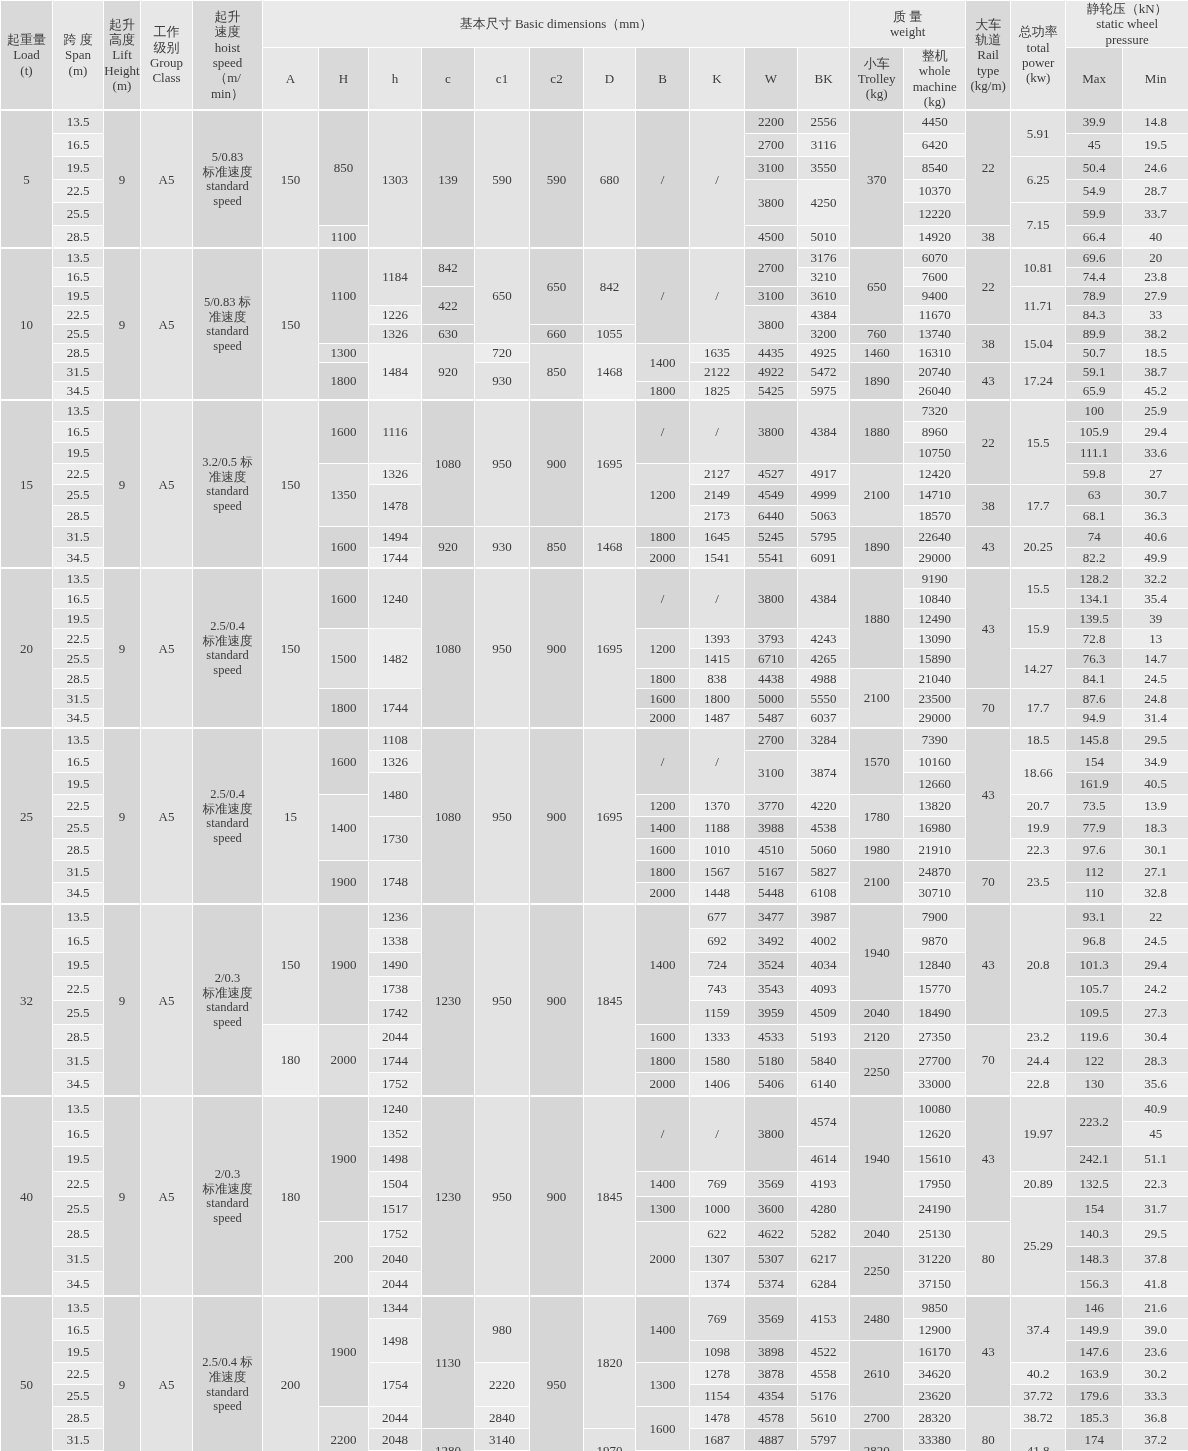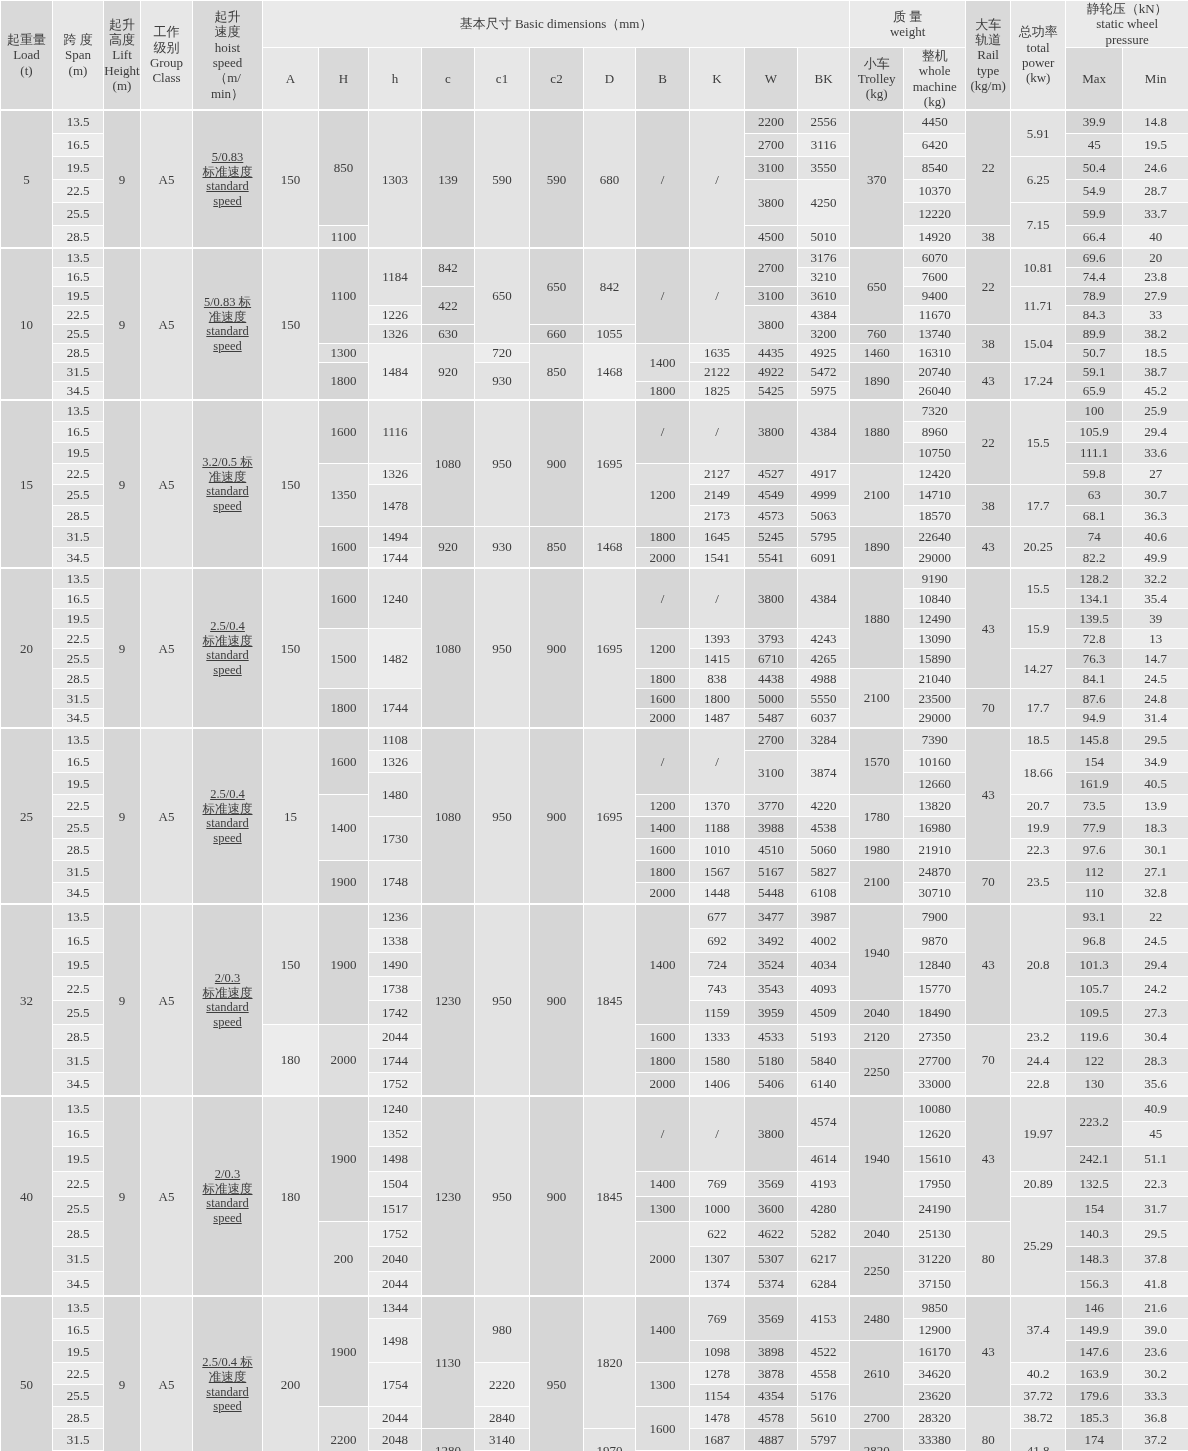--- a/index.html
+++ b/index.html
@@ -17,21 +17,21 @@
   th.hlt{background:#e7e7e7;}
   tbody td.dk{background:#dedede;}
   tbody td.lt{background:#ececec;}
   tbody tr:nth-child(odd) td.dk{background:#d6d6d6;}
   tbody tr:nth-child(odd) td.lt{background:#e3e3e3;}
   tbody tr.block-start td{border-top:2px solid #fff;}
   thead tr.h2 th{border-bottom:2px solid #fff;}
   tr.blk0{height:23px;} tr.blk1{height:19px;} tr.blk2{height:21px;}
   tr.blk3{height:20px;} tr.blk4{height:22px;} tr.blk5{height:24px;}
   tr.blk6{height:25px;} tr.blk7{height:22px;}
-  td.speed{font-size:12.5px;text-decoration:underline;}
+  td.speed{font-size:12.5px;}
 </style>
 </head>
 <body>
 
 <div id="page">
   <table>
     <colgroup>
       <col style="width:52px">
         <col style="width:51px">
         <col style="width:37px">
@@ -355,21 +355,21 @@
           <td class="lt">4999</td>
           <td class="lt">14710</td>
           <td rowspan="2" class="dk">38</td>
           <td rowspan="2" class="lt">17.7</td>
           <td class="dk">63</td>
           <td class="lt">30.7</td>
         </tr>
         <tr class="blk2">
           <td class="lt">28.5</td>
           <td class="lt">2173</td>
-          <td class="dk">4573</td>
+          <td class="dk">6440</td>
           <td class="lt">5063</td>
           <td class="lt">18570</td>
           <td class="dk">68.1</td>
           <td class="lt">36.3</td>
         </tr>
         <tr class="blk2">
           <td class="lt">31.5</td>
           <td rowspan="2" class="dk">1600</td>
           <td class="lt">1494</td>
           <td rowspan="2" class="dk">920</td>

